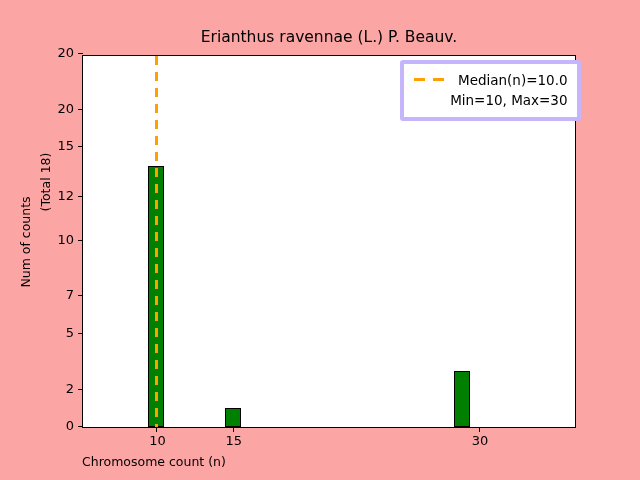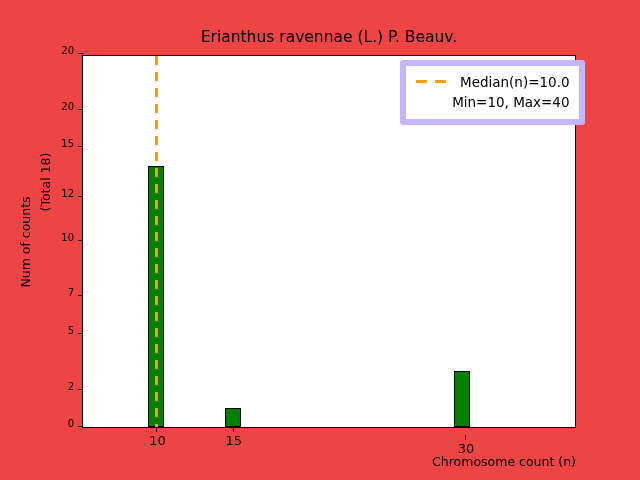--- a/index.html
+++ b/index.html
@@ -13,21 +13,21 @@
     font-family: "DejaVu Sans", sans-serif;
     color: #000000;
     overflow: hidden;
     position: relative;
   }
   #figure {
     position: absolute;
     left: 0; top: 0;
     width: 640px;
     height: 480px;
-    background: #ef4444;
+    background: #fca5a5;
     text-decoration: underline;
   }
   
   #chart-title {
     position: absolute;
     left: 82px;
     top: 28px;
     width: 494px;
     text-align: center;
     font-size: 15.5px;
@@ -75,21 +75,21 @@
     left: -5px;
     width: 5px;
     height: 0;
     border-top: 1.3px solid #000000;
   }
   .ytick-label {
     position: absolute;
     right: 100%;
     margin-right: 4px;
     top: -9px;
-    font-size: 10px;
+    font-size: 13px;
     white-space: nowrap;
     text-align: left;
   }
   .xtick {
     position: absolute;
     top: 100%;
     height: 5px;
     width: 0;
     border-left: 1.3px solid #000000;
   }
@@ -100,21 +100,21 @@
     transform: translateX(-50%);
     font-size: 13px;
     white-space: nowrap;
   }
   
   #xlabel {
     position: absolute;
     left: 82px;
     top: 454px;
     width: 494px;
-    text-align: right;
+    text-align: left;
     font-size: 12.5px;
     white-space: nowrap;
   }
   #ylabel-wrap {
     position: absolute;
     left: 14px;
     top: 55px;
     width: 22px;
     height: 373px;
   }
@@ -139,21 +139,21 @@
     top: 34%;
     transform: translate(-50%, -50%) rotate(-90deg);
     font-size: 12.5px;
     white-space: nowrap;
   }
   
   #legend {
     position: absolute;
     left: 400px;
     top: 60px;
-    border: 6px solid #c4b5fd;
+    border: 4px solid #c4b5fd;
     border-radius: 3px;
     background: #ffffff;
     padding: 6px 9px 7px 9px;
     box-sizing: border-box;
   }
   .legend-row {
     display: flex;
     align-items: center;
     height: 20px;
   }
@@ -231,21 +231,21 @@
           <span class="ytick-label">20</span>
         </div>
       </div>
     <div id="xticks-layer">
         <div class="xtick" style="left: 73.4118px;">
           <span class="xtick-label">10</span>
         </div>
         <div class="xtick" style="left: 149.882px;">
           <span class="xtick-label">15</span>
         </div>
-        <div class="xtick" style="left: 382px; margin-top: 8px;">
+        <div class="xtick" style="left: 396px;">
           <span class="xtick-label">30</span>
         </div>
       </div>
     <div id="bars-layer">
         <div class="bar" style="left: 65.4118px; width: 16px; height: 261.1px; background: rgb(0, 128, 0); border-color: rgb(0, 0, 0);"></div>
         <div class="bar" style="left: 141.882px; width: 16px; height: 18.65px; background: rgb(0, 128, 0); border-color: rgb(0, 0, 0);"></div>
         <div class="bar" style="left: 371.294px; width: 16px; height: 55.95px; background: rgb(0, 128, 0); border-color: rgb(0, 0, 0);"></div>
       </div>
     <div id="median-layer">
         <div class="median-line" style="left: 73.4118px;"></div>
@@ -253,17 +253,17 @@
   </div>
 
   <div id="xlabel">Chromosome count (n)</div>
 
   <div id="legend">
     <div class="legend-row">
       <span class="legend-swatch"></span>
       <span class="legend-text">Median(n)=10.0</span>
     </div>
     <div class="legend-row second">
-      <span class="legend-text">Min=10, Max=40</span>
+      <span class="legend-text">Min=10, Max=30</span>
     </div>
   </div>
 
 </div>
 
 </body></html>

